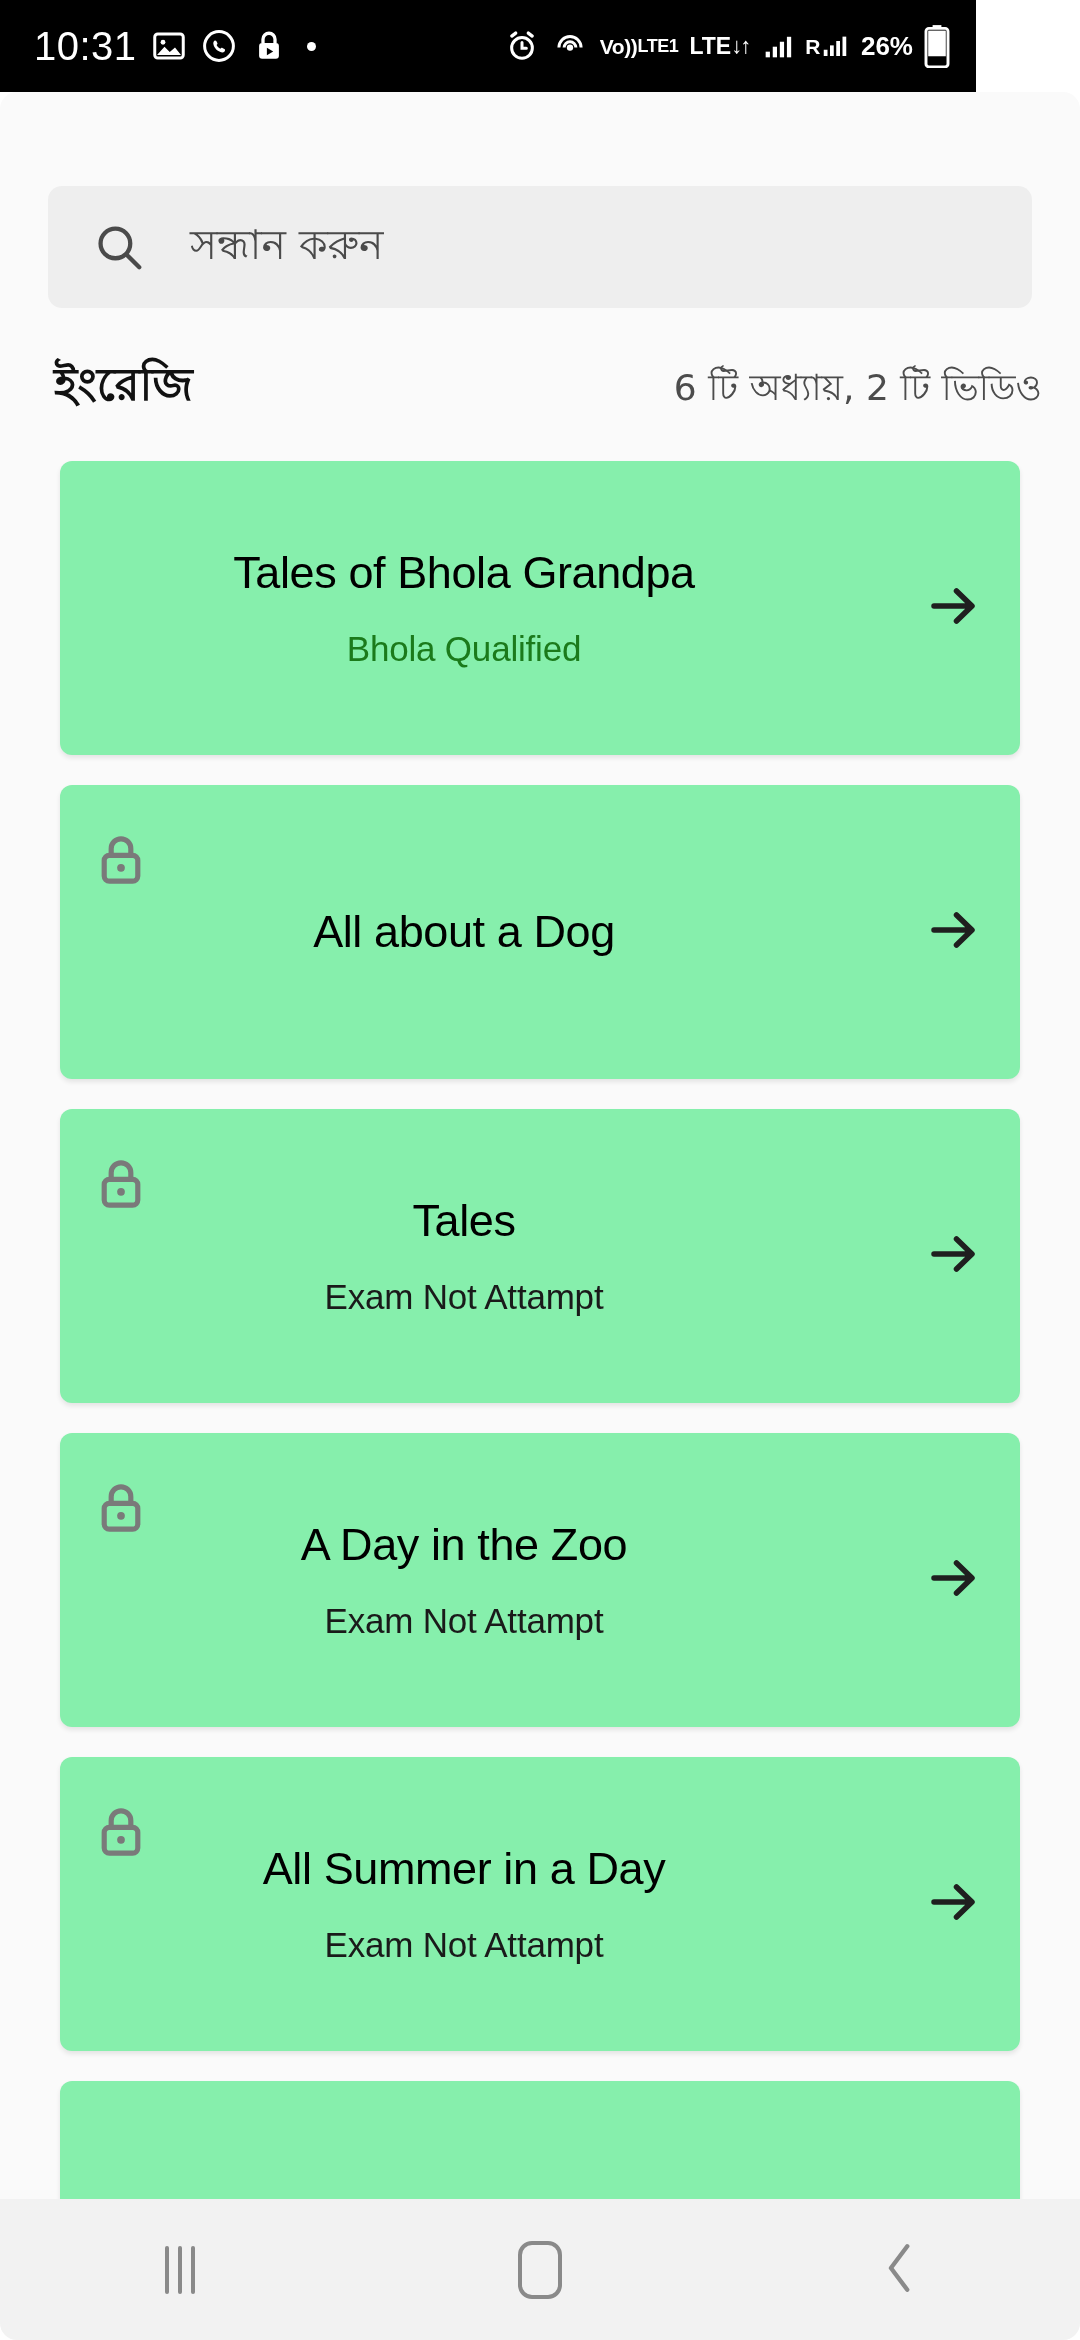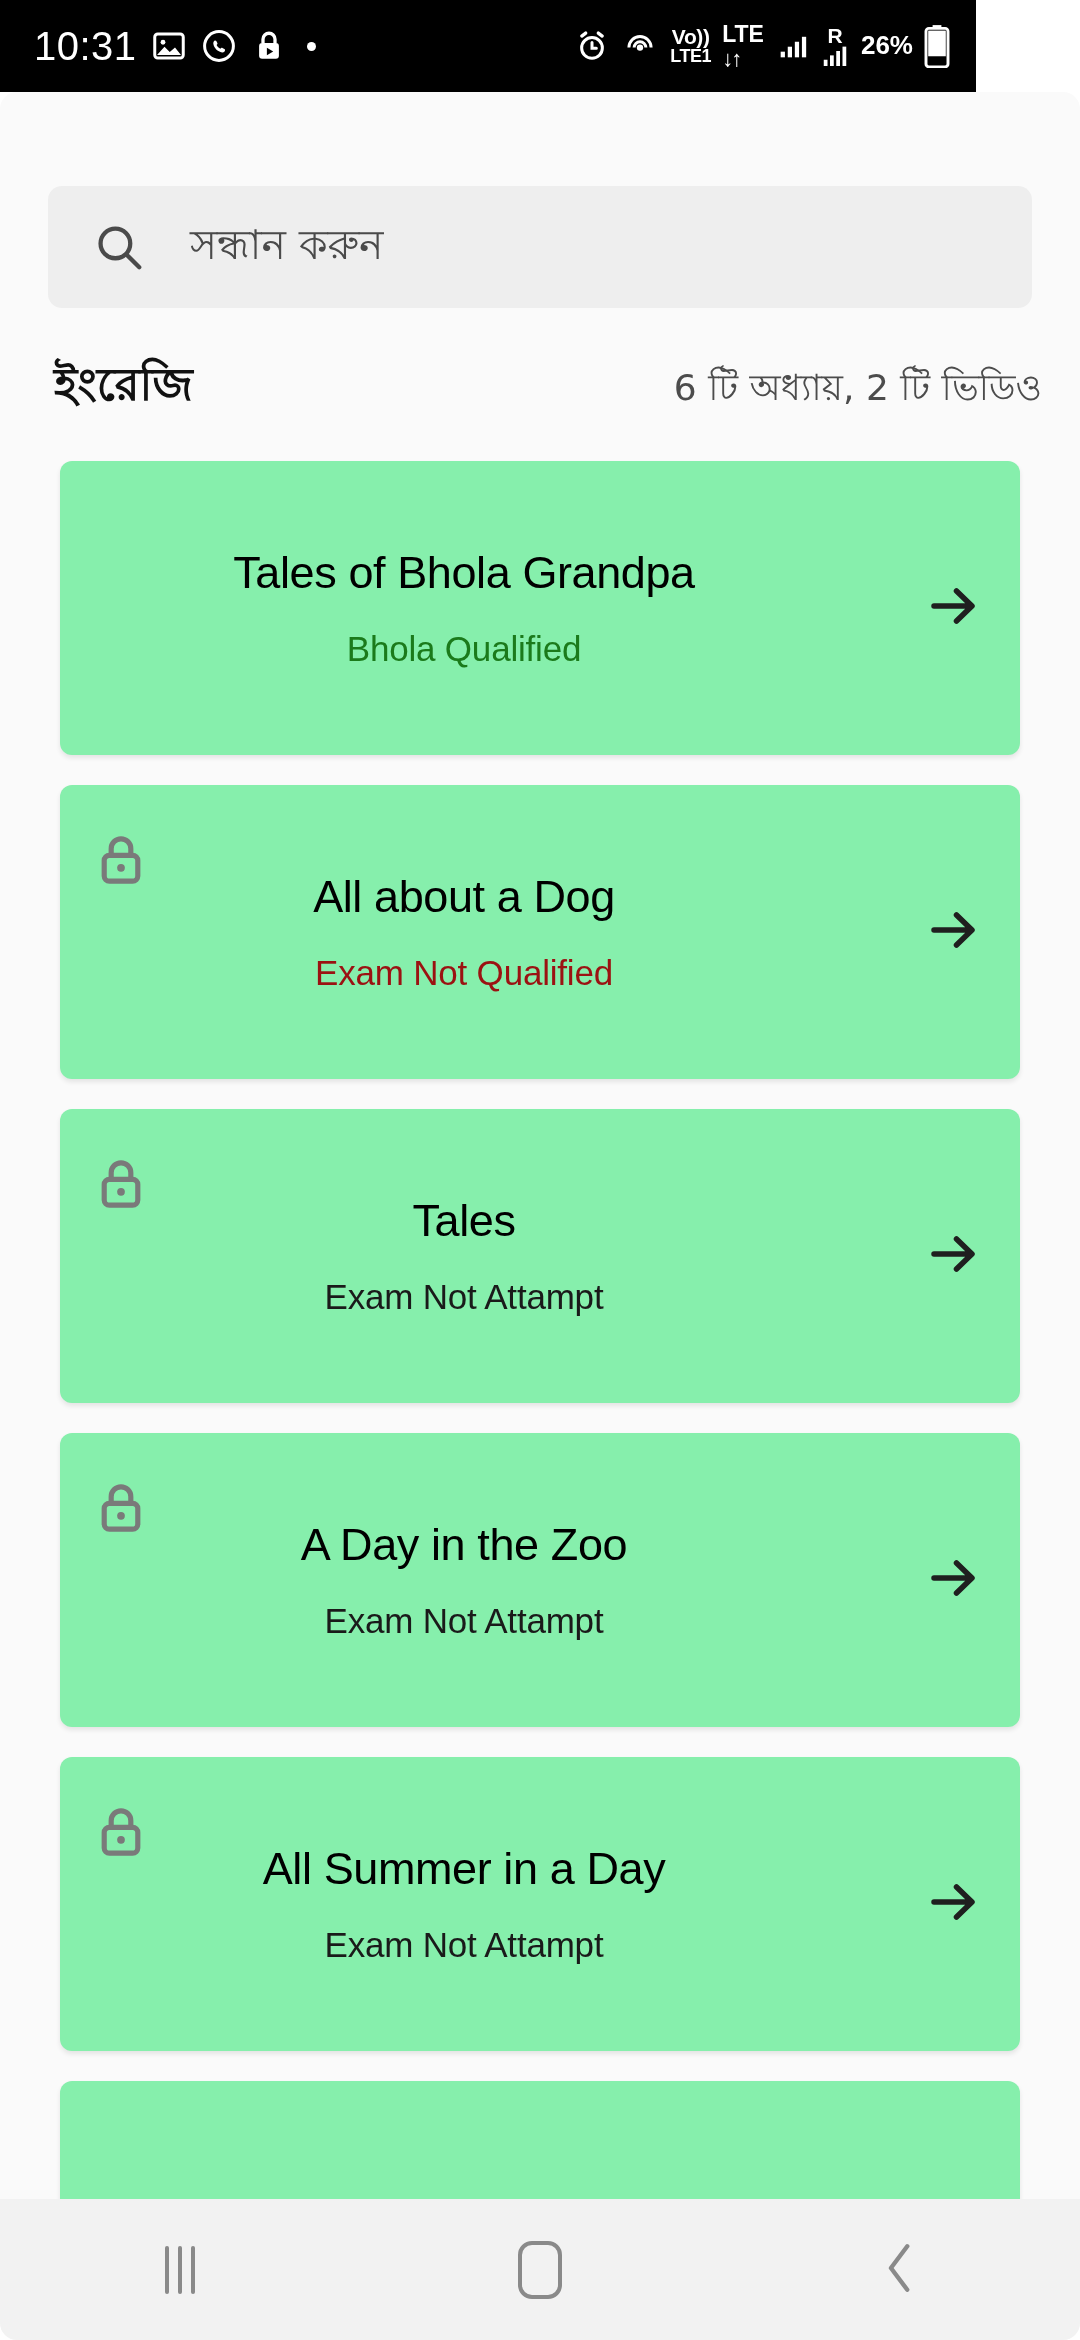--- a/index.html
+++ b/index.html
@@ -18,24 +18,24 @@
     display:flex; align-items:center;
     padding:0 26px 0 34px;
     color:#ffffff;
   }
   .sb-left{ display:flex; align-items:center; gap:14px; }
   .sb-clock{ font-size:40px; letter-spacing:0.5px; font-weight:400; }
   .sb-icon{ display:inline-flex; align-items:center; justify-content:center; }
   .sb-right{ margin-left:auto; display:flex; align-items:center; gap:11px; }
   .sb-dot{ width:9px; height:9px; border-radius:50%; background:#fff; display:inline-block; margin-left:6px;}
   .sb-pct{ font-size:26px; letter-spacing:0px;font-weight:bold; }
-  .net-stack{ display:flex; flex-direction:column; align-items:center; line-height:1; }
+  .net-stack{ display:flex; flex-direction:row; align-items:center; line-height:1; }
   .net-top{ font-size:21px; font-weight:700; letter-spacing:-0.4px;}
   .net-bot{ font-size:18px; font-weight:700; letter-spacing:-0.4px;}
-  .lte-stack{ display:flex; flex-direction:column; line-height:1.05;}
+  .lte-stack{ display:flex; flex-direction:row; align-items:center; line-height:1.05;}
   .lte-top{ font-size:23px; font-weight:700;}
   .arrows{ font-size:22px; font-weight:700; letter-spacing:-2px;}
 
   
   .app{
     width:1080px;
     height:2248px;
     background:#fafafa;
     position:relative;
     overflow:hidden;
@@ -270,21 +270,20 @@
       <div class="card">
         <span class="card-lock">
           <svg width="62" height="62" viewBox="0 0 24 24">
               <path d="M8.2 10.2V7.6a3.8 3.8 0 0 1 7.6 0v2.6" fill="none" stroke="#7a7a7a" stroke-width="2"></path>
               <rect x="5.5" y="10.2" width="13" height="10" rx="2" fill="none" stroke="#7a7a7a" stroke-width="2"></rect>
               <circle cx="12" cy="15" r="1.5" fill="#7a7a7a"></circle>
             </svg>
         </span>
         <div class="card-body">
           <div class="card-title">All about a Dog</div>
-          <div class="card-status st-notqualified">Exam Not Qualified</div>
         </div>
         <div class="card-arrow">
           <span>
             <svg width="60" height="60" viewBox="0 0 24 24">
                 <path d="M4 12h15M13 6l6.2 6-6.2 6" fill="none" stroke="#1f1f1f" stroke-width="2.2" stroke-linecap="round" stroke-linejoin="round"></path>
               </svg>
           </span>
         </div>
       </div>
 

